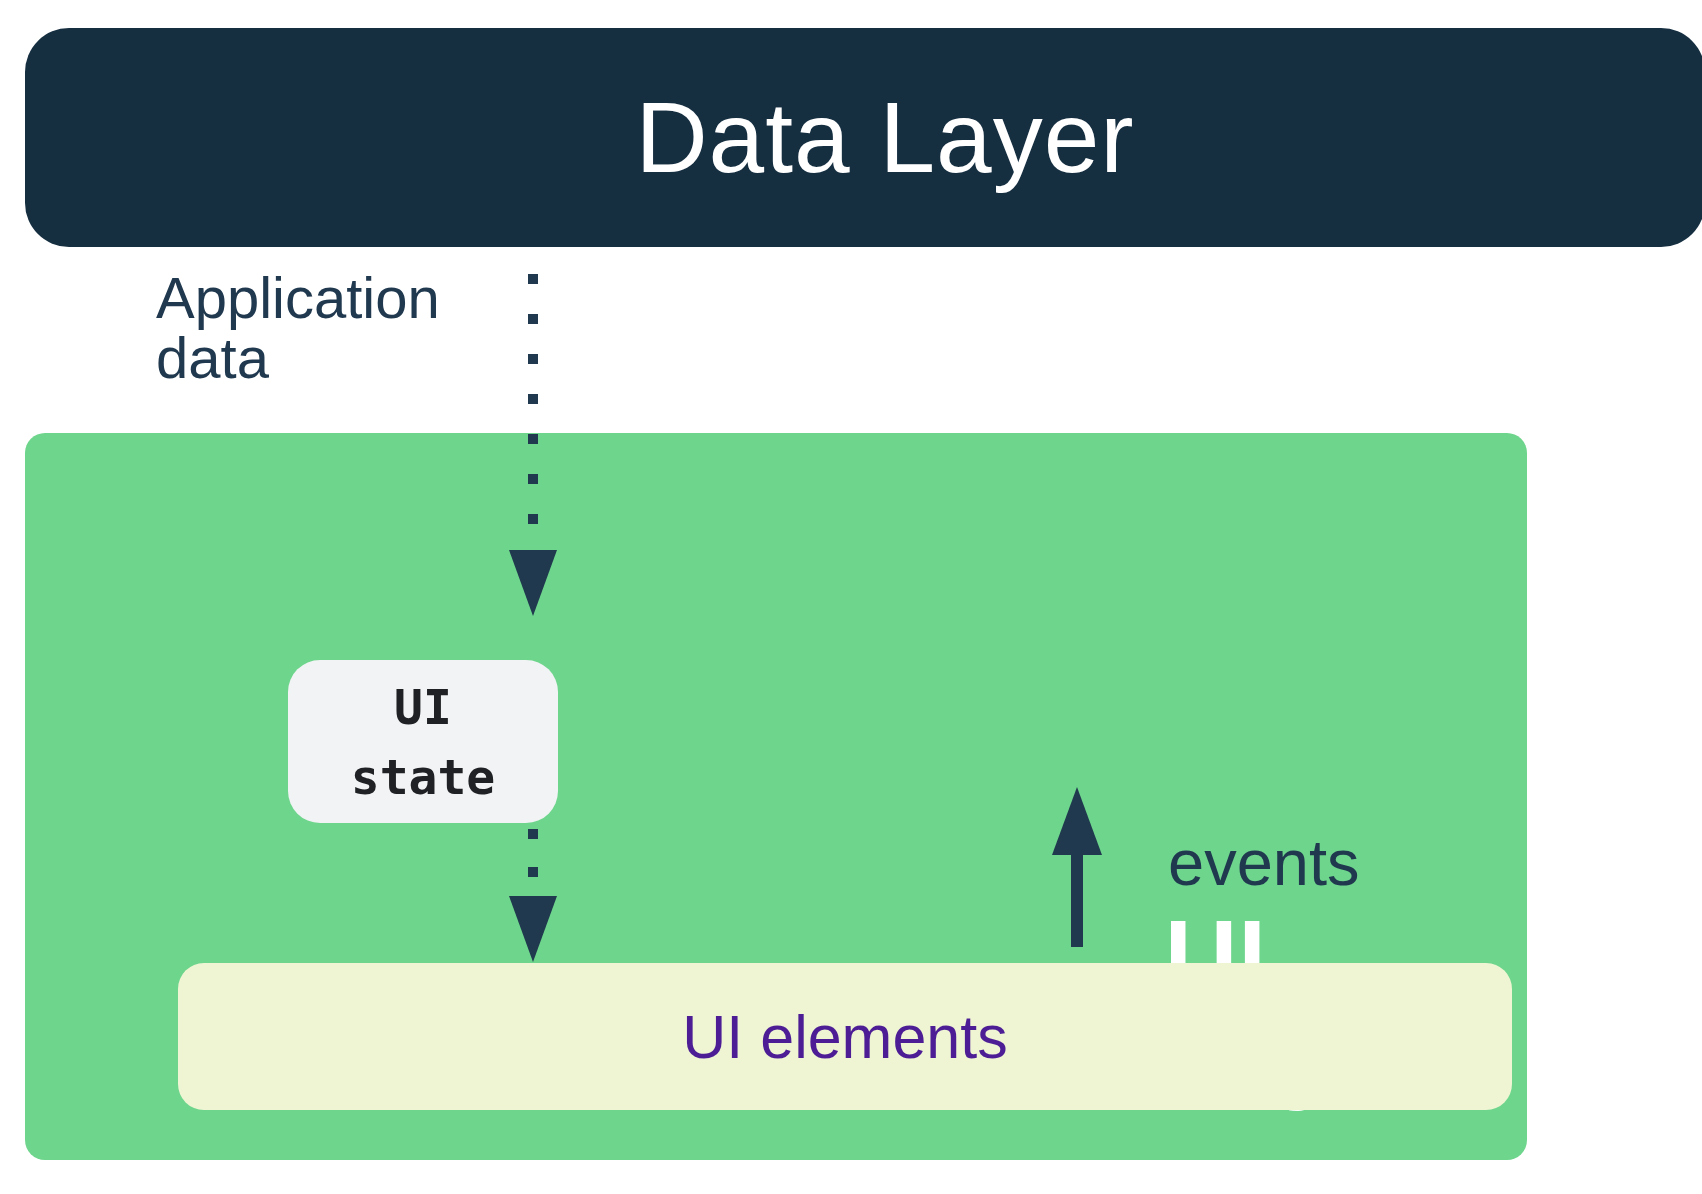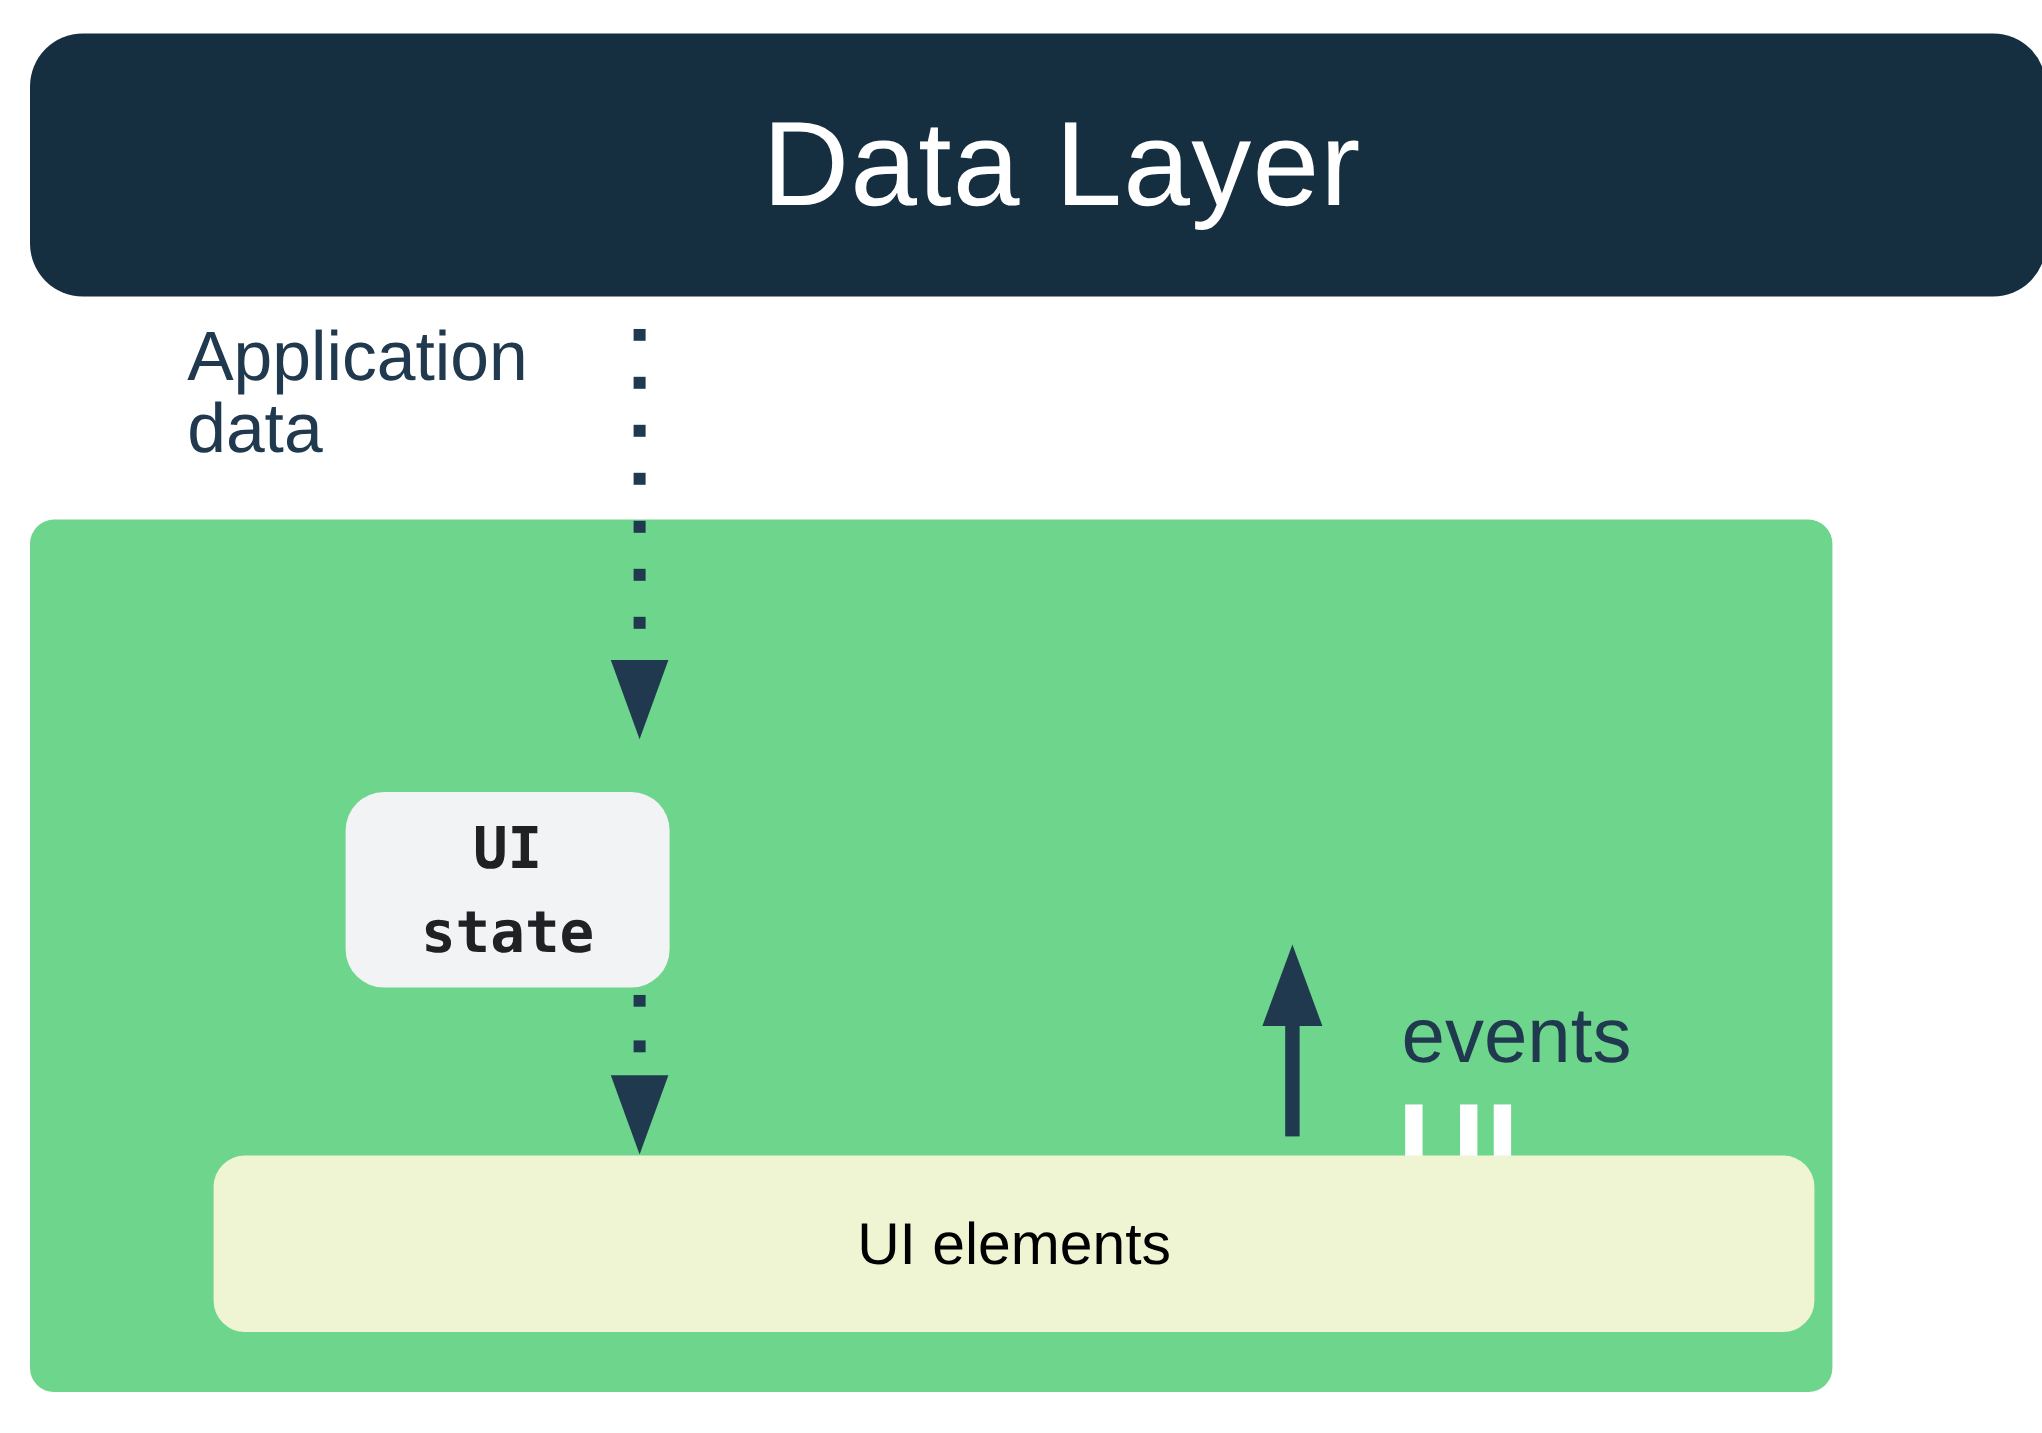--- a/index.html
+++ b/index.html
@@ -44,21 +44,21 @@
   .ui-state-label {
     font-family: "DejaVu Sans Mono", monospace;
     font-weight: 700; font-size: 48px; line-height: 70px;
     color: #202124; text-align: center; white-space: pre-line;
   }
   .ui-elements-box {
     left: 178px; top: 963px; width: 1334px; height: 147px;
     background: #EFF5D3; border-radius: 26px;
     display: flex; align-items: center; justify-content: center;
   }
-  .ui-elements-label { color: #000000; font-size: 49px; }
+  .ui-elements-label { color: #4c1d95; font-size: 61px; }
 
   
   .app-data-label {
     left: 156px; top: 268px; width: 360px;
     text-align: left; color: #20394F;
     font-size: 58px; line-height: 60px;
   }
   .events-label {
     left: 1168px; top: 830px;
     color: #20394F; font-size: 65px; line-height: 1;

